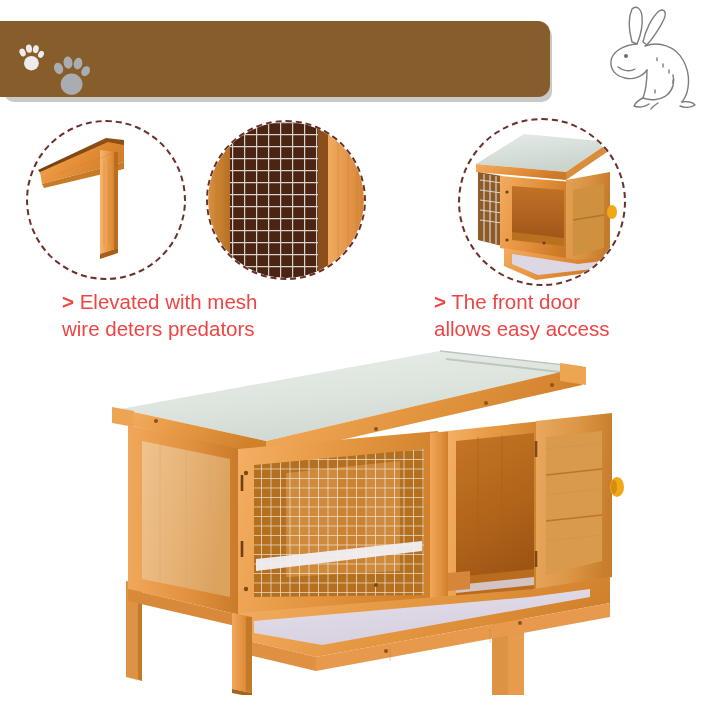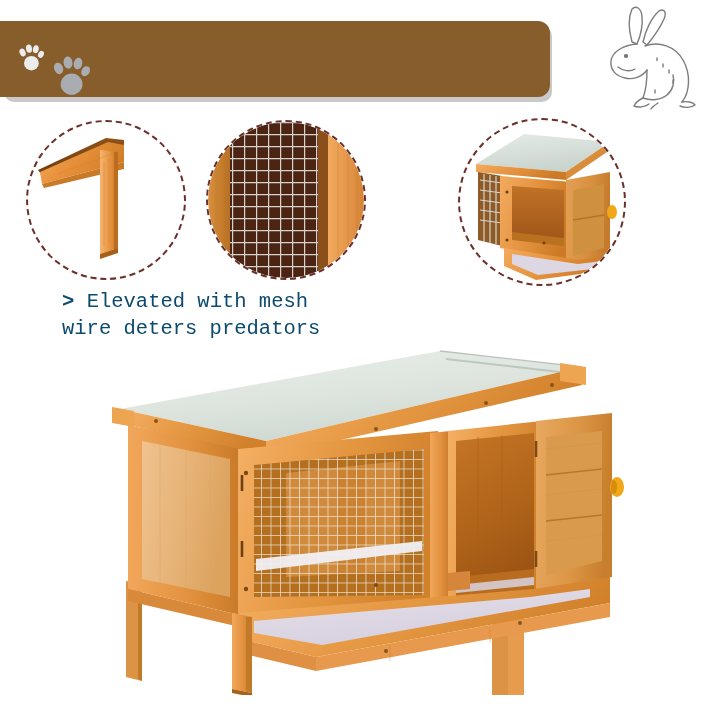--- a/index.html
+++ b/index.html
@@ -37,22 +37,22 @@
     position:absolute;border-radius:50%;
     border:2px dashed #6b2f2a;overflow:hidden;background:#ffffff;
   }
   .circle-inner{position:absolute;left:0;top:0;right:0;bottom:0;border-radius:50%;overflow:hidden;}
   .c1{left:26px;top:120px;width:156px;height:156px;}
   .c2{left:206px;top:120px;width:156px;height:156px;}
   .c3{left:458px;top:118px;width:164px;height:164px;}
 
   
   .caption{
-    position:absolute;color:#0c4a6e;font-size:20.5px;line-height:27px;
-    font-family:Liberation Mono, monospace;white-space:pre-line;
+    position:absolute;color:#ef4444;font-size:20.5px;line-height:27px;
+    font-family:Liberation Sans, sans-serif;white-space:pre-line;
   }
   .cap1{left:62px;top:288px;width:310px;}
   .cap2{left:434px;top:288px;width:280px;}
   .chev{font-weight:bold;}
 
   
   .hutch{position:absolute;left:90px;top:345px;width:570px;height:350px;}
 </style>
 </head>
 <body>
@@ -249,20 +249,22 @@
           <circle cx="47" cy="72" r="1.6"></circle>
             <circle cx="47" cy="120" r="1.6"></circle>
           <circle cx="84" cy="123" r="1.5"></circle>
         </g>
       </svg>
     </div>
   </div>
 
   <div class="caption cap1"><span class="chev">&gt;</span> <span>Elevated with mesh
 wire deters predators</span></div>
+  <div class="caption cap2"><span class="chev">&gt;</span> <span>The front door
+allows easy access</span></div>
 
   <div class="hutch">
     <svg viewBox="0 0 570 350" width="570" height="350">
       <defs>
         <linearGradient id="mRoof" x1="0.1" y1="0" x2="0.6" y2="1">
           <stop offset="0" stop-color="#e9efe9"></stop>
           <stop offset="55%" stop-color="#dde4de"></stop>
           <stop offset="100%" stop-color="#cbd5ce"></stop>
         </linearGradient>
         <linearGradient id="mWoodH" x1="0" y1="0" x2="1" y2="0.25">

